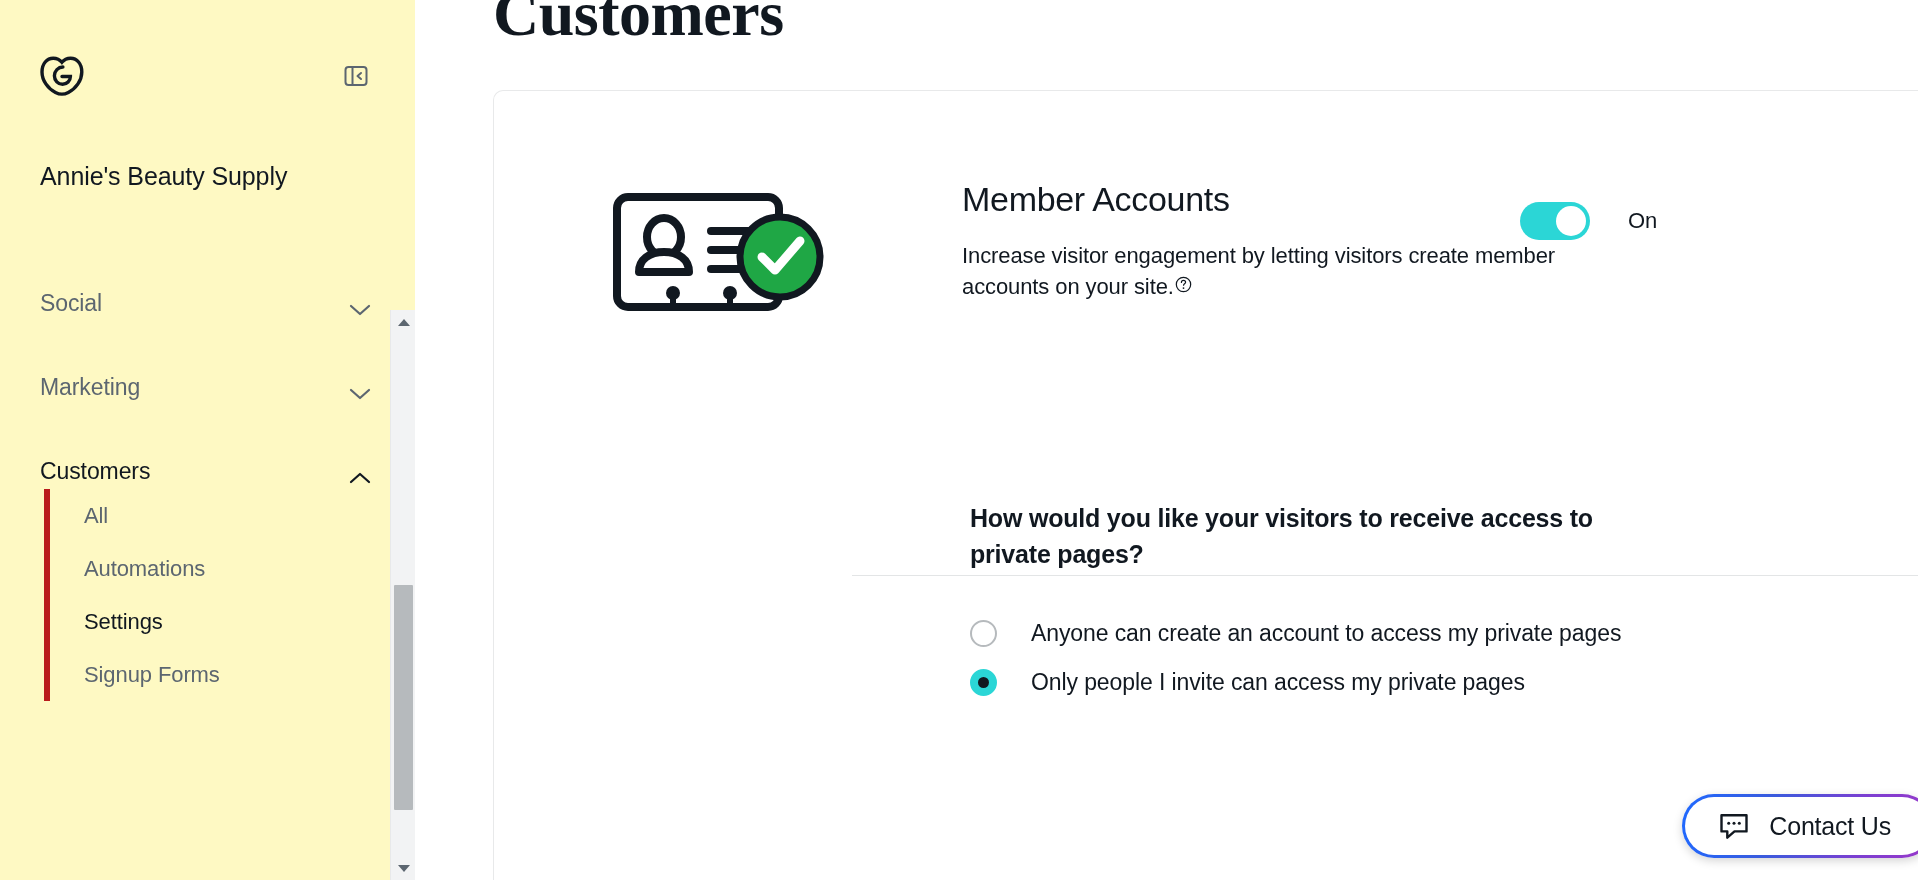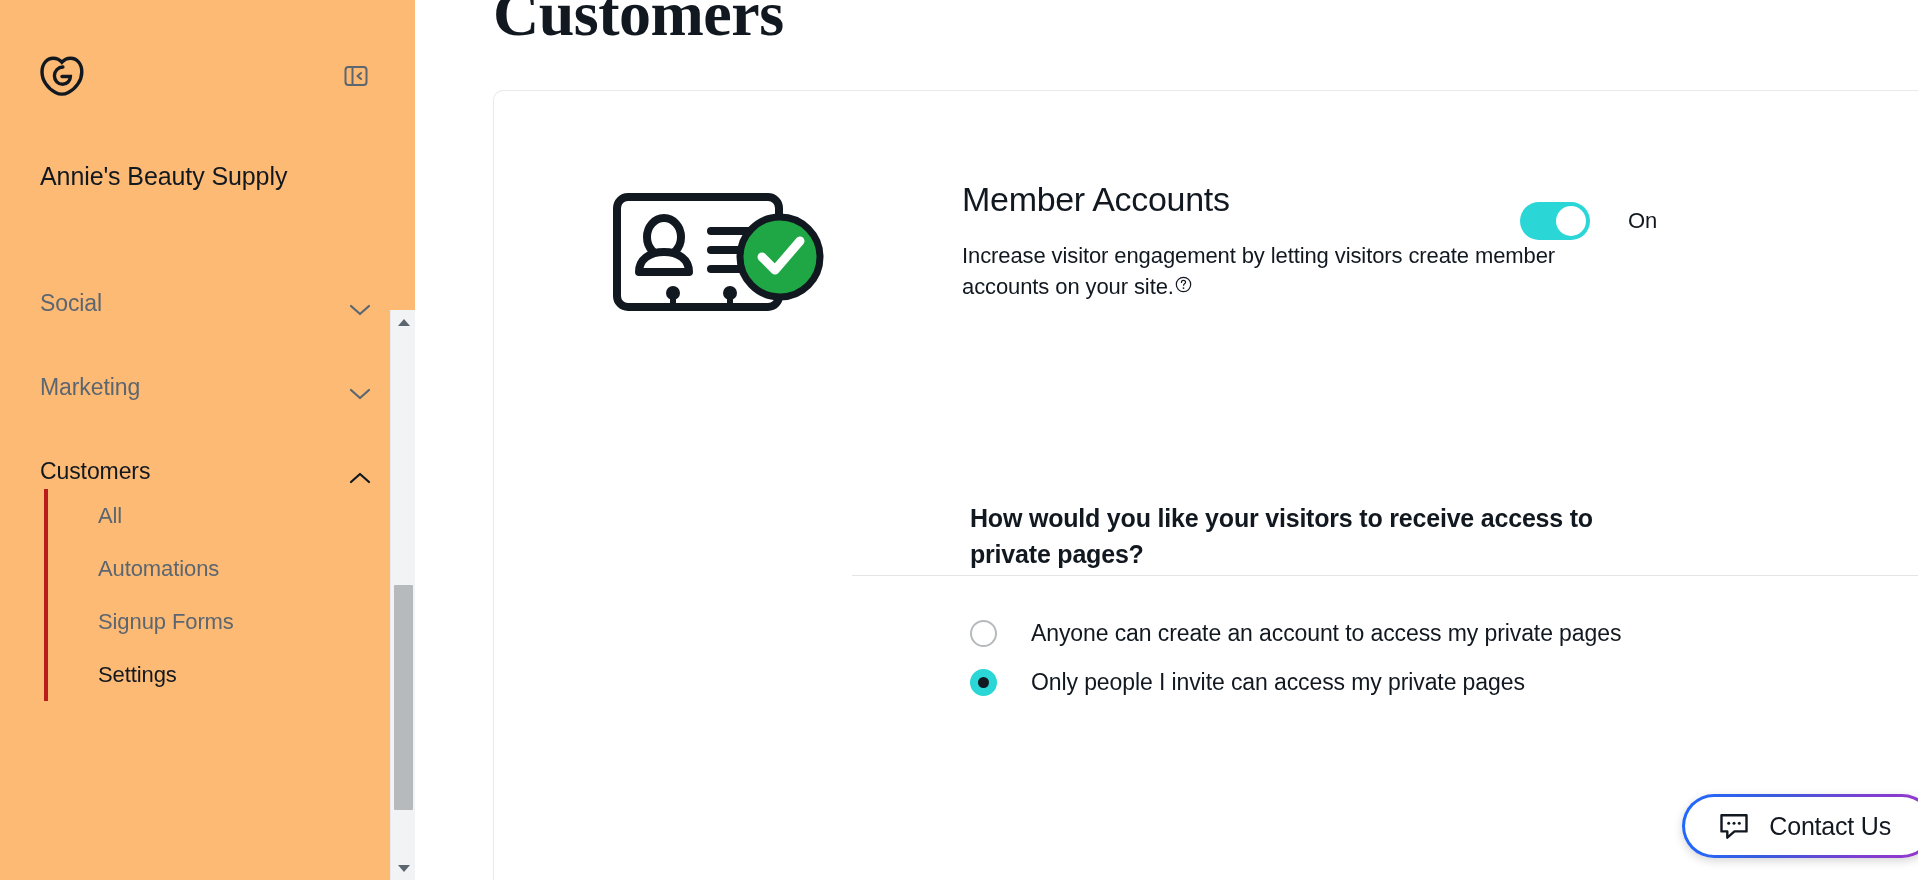--- a/index.html
+++ b/index.html
@@ -7,21 +7,21 @@
     width: 1918px; height: 880px;
     overflow: hidden;
     font-family: "Liberation Sans", sans-serif;
     background: #ffffff;
   }
   .app { display: flex; width: 1918px; height: 880px; position: relative; }
 
   
   .sidebar {
     width: 415px; height: 880px;
-    background: #fdba74;
+    background: #fef9c3;
     position: relative;
     flex: 0 0 415px;
     overflow: hidden;
   }
   .sb-top {
     display: flex; align-items: center; justify-content: space-between;
     padding: 56px 44px 0 40px;
     height: 96px;
   }
   .godaddy-logo { width: 44px; height: 40px; display: block; }
@@ -46,22 +46,22 @@
   }
   .nav-group .label {
     font-size: 23px;
     color: #5c6670;
     letter-spacing: -0.1px;
   }
   .nav-group.active .label { color: #111820; }
   .chev { width: 22px; height: 14px; flex: 0 0 22px; }
   .sub-nav {
     margin: 4px 0 0 44px;
-    border-left: 4px solid #b91c1c;
-    padding-left: 16px;
+    border-left: 6px solid #b91c1c;
+    padding-left: 0;
   }
   .sub-item {
     height: 53px;
     display: flex; align-items: center;
     padding-left: 34px;
     font-size: 22px;
     color: #5c6670;
     letter-spacing: -0.1px;
     cursor: pointer;
   }
@@ -303,25 +303,25 @@
         </svg>
       </div>
 
       <div class="sub-nav">
         <div class="sub-item">
           <span>All</span>
         </div>
         <div class="sub-item">
           <span>Automations</span>
         </div>
+        <div class="sub-item active">
+          <span>Settings</span>
+        </div>
         <div class="sub-item">
           <span>Signup Forms</span>
-        </div>
-        <div class="sub-item active">
-          <span>Settings</span>
         </div>
       </div>
 
     </nav>
 
     <div class="sb-scroll">
       <div class="sb-arrow up">
         <span class="tri up"></span>
       </div>
       <div class="sb-thumb"></div>

